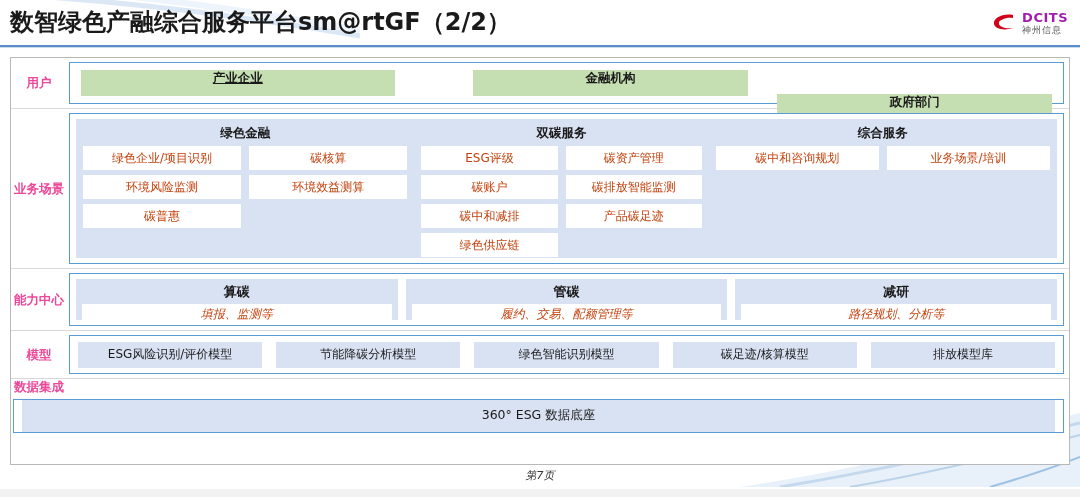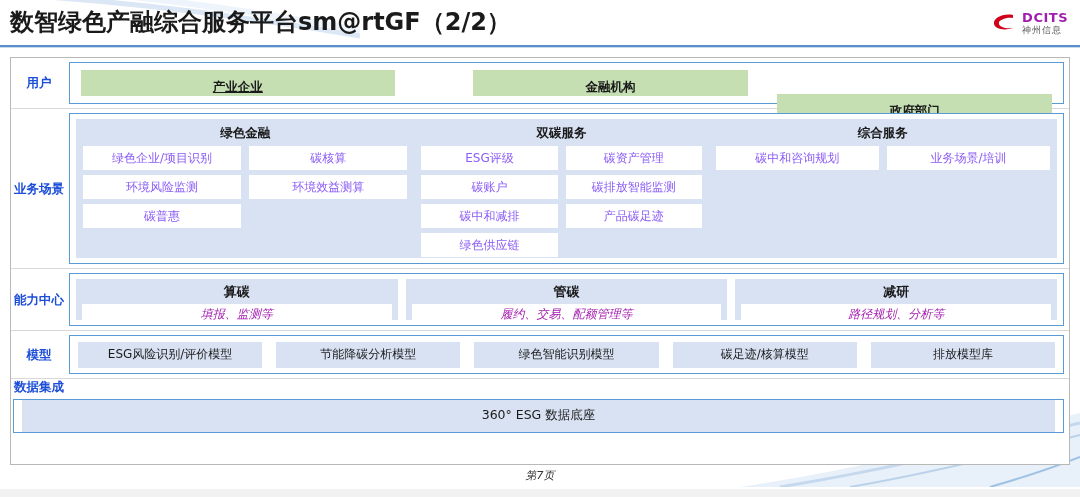--- a/index.html
+++ b/index.html
@@ -34,34 +34,34 @@
 
   
   .table{
     position:absolute;left:10px;top:57px;width:1060px;height:408px;
     border:1px solid #b8b8b8;background:#fff;box-sizing:border-box;
   }
   .row{display:flex;align-items:stretch;width:100%;box-sizing:border-box;}
   .row + .row{border-top:1px solid #d8d8d8;}
   .rlabel{
     width:56px;min-width:56px;display:flex;align-items:center;justify-content:center;
-    font-size:12.5px;font-weight:bold;color:#1d4ed8;text-align:center;line-height:1.25;
+    font-size:12.5px;font-weight:bold;color:#ec4899;text-align:center;line-height:1.25;
     padding:0 3px;box-sizing:border-box;
   }
   .rbody{flex:1;padding:4px 5px 4px 2px;box-sizing:border-box;}
   .panel{
     border:1px solid #5b9bd5;background:#ffffff;box-sizing:border-box;
     width:100%;height:100%;
   }
 
   
   .row-users{height:50px;}
   .users-inner{display:flex;align-items:center;height:100%;padding:0 6px;box-sizing:border-box;gap:0;}
   .user-box{
-    background:#c5dfb3;height:26px;display:flex;align-items:flex-end;justify-content:center;
+    background:#c5dfb3;height:26px;display:flex;align-items:flex-start;justify-content:center;
     font-size:12.5px;font-weight:bold;color:#1a1a1a;
   }
   .ub1{width:32%;margin-left:0.5%;}
   .ub2{width:28%;margin-left:8%;}
   .ub3{width:28%;margin-left:3%;margin-top:48px;}
   .u-underline{text-decoration:underline;}
 
   
   .row-scen{height:160px;}
   .scen-inner{display:flex;height:100%;padding:5px 6px;box-sizing:border-box;gap:0;}
@@ -70,31 +70,31 @@
     display:flex;flex-direction:column;
   }
   .g1{width:34.5%;}
   .g2{width:30%;}
   .g3{width:35.5%;}
   .g-title{text-align:center;font-size:12.5px;font-weight:bold;color:#1a1a1a;margin:2px 0 4px;}
   .g-grid{display:flex;flex-wrap:wrap;gap:5px 8px;align-content:flex-start;}
   .g-item{
     background:#ffffff;height:24px;width:calc(50% - 4px);
     display:flex;align-items:center;justify-content:center;
-    font-size:12px;color:#8b5cf6;box-sizing:border-box;
+    font-size:12px;color:#c2410c;box-sizing:border-box;
   }
 
   
   .row-cap{height:62px;}
   .cap-inner{display:flex;height:100%;padding:5px 6px;box-sizing:border-box;gap:8px;}
   .cap-group{background:#d9e2f3;flex:1;box-sizing:border-box;padding:3px 6px 5px 6px;}
   .cap-title{text-align:center;font-size:13px;font-weight:bold;color:#1a1a1a;margin:1px 0 3px;}
   .cap-sub{
     background:#ffffff;height:21px;display:flex;align-items:center;justify-content:center;
-    font-size:12px;font-style:italic;color:#a21caf;
+    font-size:12px;font-style:italic;color:#c2410c;
   }
 
   
   .row-model{height:48px;}
   .model-inner{display:flex;align-items:center;height:100%;padding:0 8px;box-sizing:border-box;gap:14px;}
   .model-box{
     background:#d9e2f3;height:26px;flex:1;
     display:flex;align-items:center;justify-content:center;
     font-size:12px;color:#1a1a1a;
   }

